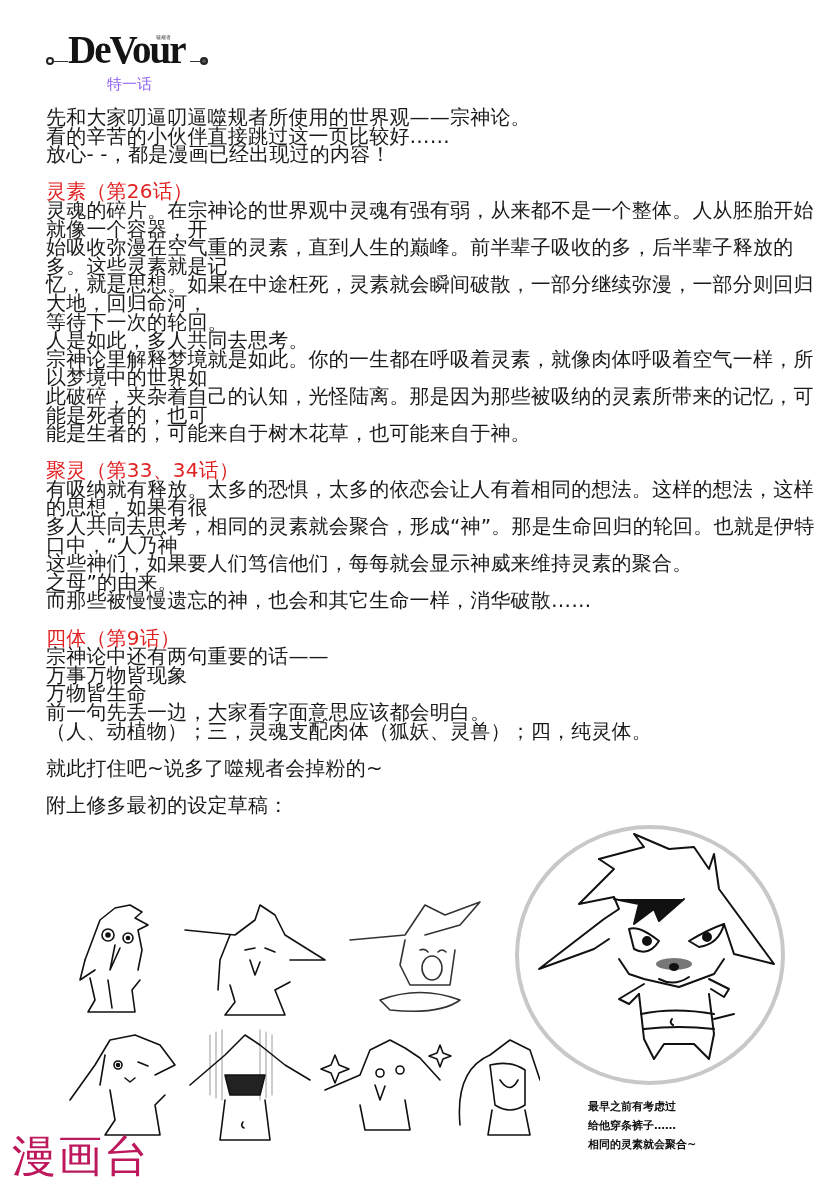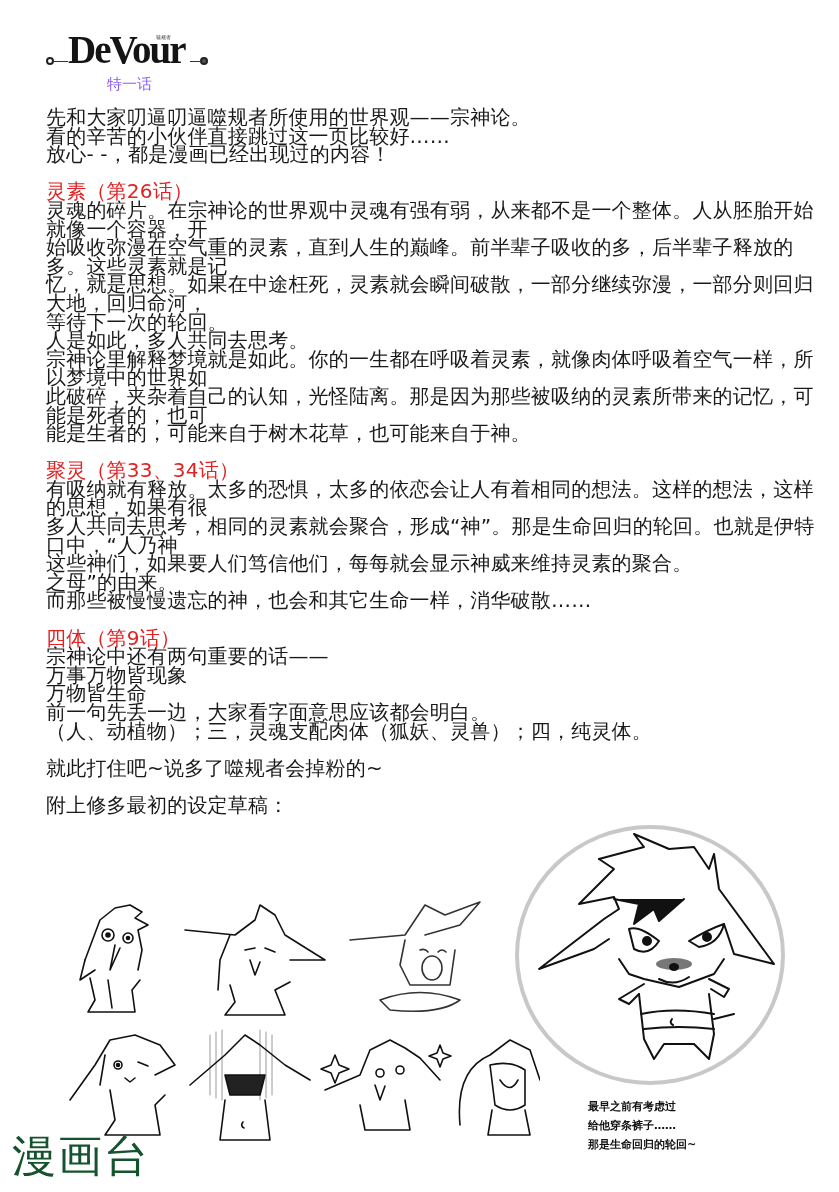--- a/index.html
+++ b/index.html
@@ -45,21 +45,21 @@
       position: absolute; left: 515px; top: 825px; width: 270px; height: 260px;
       border-radius: 50%; border: 4px solid #c8c8c8; box-sizing: border-box; background: #fff;
     }
     .note {
       position: absolute; left: 588px; top: 1097px; font-size: 11px; line-height: 19px;
       font-weight: bold; color: #111;
     }
     .note p { margin: 0; }
     .watermark {
       position: absolute; left: 12px; top: 1132px; font-size: 44px;
-      color: #14532d; letter-spacing: 2px; line-height: 48px;
+      color: #be185d; letter-spacing: 2px; line-height: 48px;
     }
   </style>
 </head>
 <body>
 
 <div class="logo">
   <span class="logo-dot l"></span>
   <span class="logo-line l"></span>
   <span class="logo-word">DeVour</span>
   <span class="logo-small">噬规者</span>
@@ -200,16 +200,16 @@
     <path d="M122 185 Q155 178 195 185"></path>
     <path d="M125 200 Q160 196 195 200"></path>
     <path d="M195 190 L215 185"></path>
     <path d="M153 190 Q150 194 154 196"></path>
   </svg>
 </div>
 
 <div class="note">
   <p>最早之前有考虑过</p>
   <p>给他穿条裤子……</p>
-  <p>那是生命回归的轮回~</p>
+  <p>相同的灵素就会聚合~</p>
 </div>
 
 <div class="watermark">漫画台</div>
 
 </body></html>

